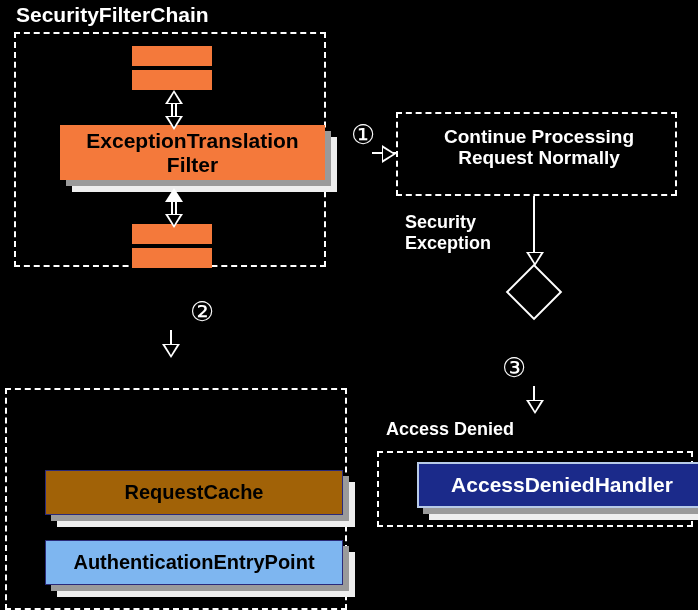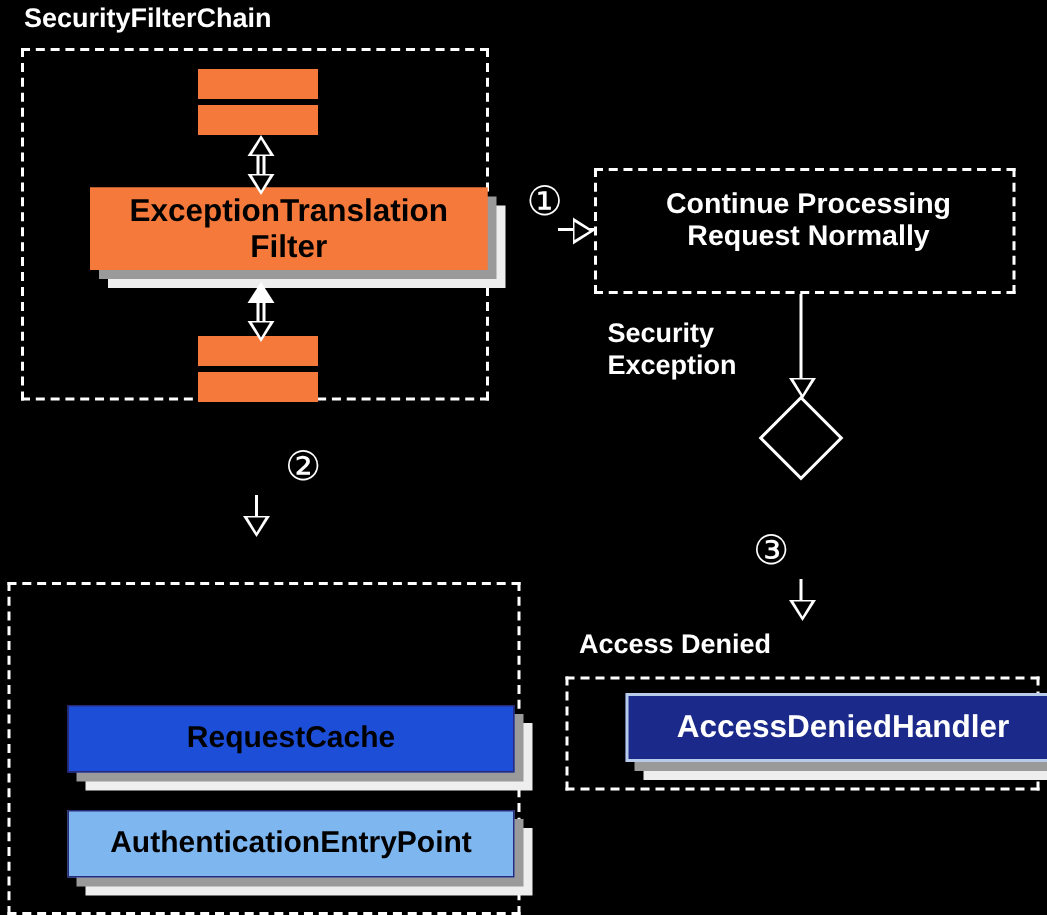--- a/index.html
+++ b/index.html
@@ -24,21 +24,21 @@
     border: 2px dashed #ffffff;
     background: transparent;
     box-sizing: border-box;
   }
 
   
   .group-label {
     position: absolute;
     color: #ffffff;
     font-weight: bold;
-    font-size: 18px;
+    font-size: 21px;
     letter-spacing: 0px;
     white-space: nowrap;
     line-height: 1.1;
   }
   .group-label.small { font-size: 18px; }
 
   
   .node {
     position: absolute;
     box-sizing: border-box;
@@ -48,21 +48,21 @@
     text-align: center;
     font-weight: bold;
     color: #000000;
     border: 1px solid #2a2a7a;
     box-shadow: 6px 6px 0 0 #9a9a9a, 12px 12px 0 0 #eeeeee;
     z-index: 3;
     margin-left: 20px;
   }
   .node.orange  { background: #f4793b; border-color: #f4793b; }
   .node.blue    { background: #7eb6f0; }
-  .node.tan     { background: #1d4ed8; }
+  .node.tan     { background: #a16207; }
   .node.navy    { background: #1b2a8a; color: #ffffff; border: 2px solid #b8cbe8; }
 
   
   .strip {
     position: absolute;
     background: #f4793b;
     z-index: 3;
   }
 
   

